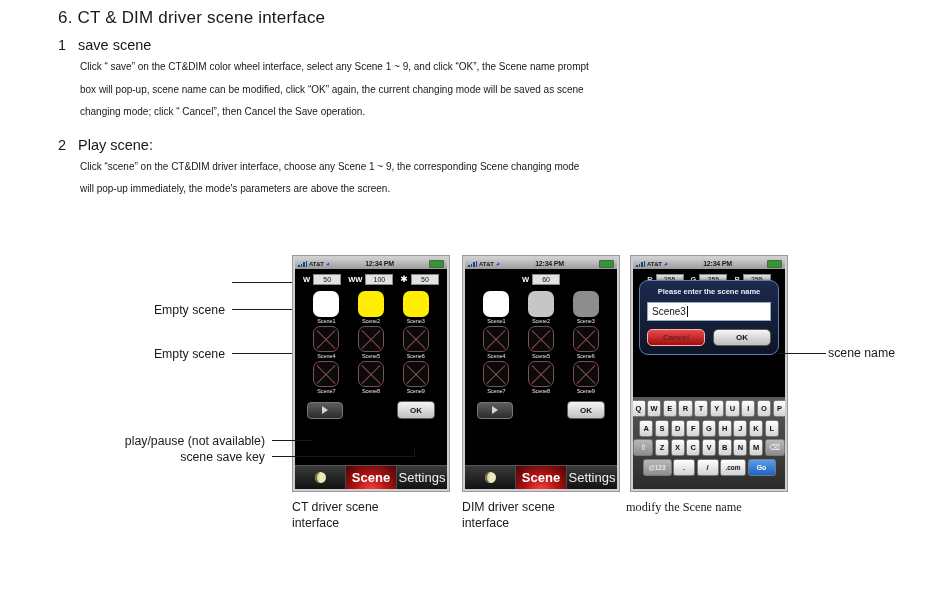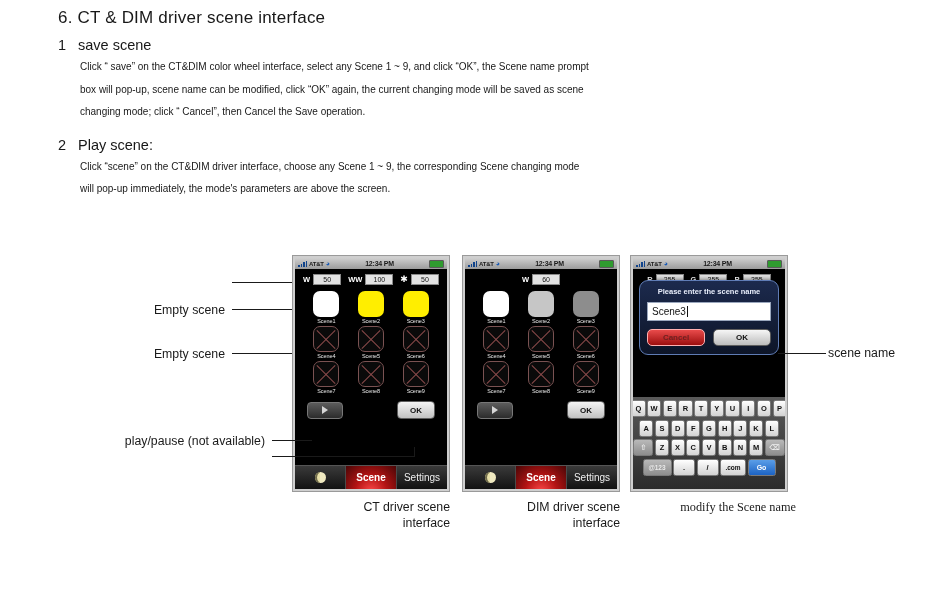--- a/index.html
+++ b/index.html
@@ -74,21 +74,21 @@
      border-top:4px solid transparent;border-bottom:4px solid transparent;}
   .okbtn{width:36px;height:16px;border-radius:4px;
      background:linear-gradient(#f4f4f4,#c2c2c2);border:1px solid #5e5e5e;
      display:flex;align-items:center;justify-content:center;
      font-size:8px;font-weight:bold;color:#111;}
 
   
   .tabbar{position:absolute;left:0;bottom:0;width:100%;height:23px;display:flex;
      border-top:1px solid #555;}
   .tab{flex:1;display:flex;align-items:center;justify-content:center;
-     font-size:10px;color:#efefef;background:linear-gradient(#3a3a3a,#121212);
+     font-size:13px;color:#efefef;background:linear-gradient(#3a3a3a,#121212);
      border-right:1px solid #4a4a4a;}
   .tab:last-child{border-right:none;}
   .tab.active{background:radial-gradient(ellipse at 50% 115%,#ff4a4a 0%,#b41414 45%,#4a0606 100%);
      color:#fff;font-weight:bold;}
   .moon{width:11px;height:11px;border-radius:50%;
      background:linear-gradient(90deg,#e8e0a8 0 50%,#efe9c0 50% 100%);
      box-shadow:inset 3px 0 0 -1px #6e6a4a;}
 
   
   .dlg{position:absolute;left:6px;top:22px;width:140px;
@@ -117,21 +117,21 @@
   .key.space{min-width:20px;}
   .key.dotcom{min-width:24px;font-size:6.5px;}
   .key.go{min-width:26px;background:linear-gradient(#5a9ee8,#1c63c4);color:#fff;font-size:7px;}
 
   
   .callout{position:absolute;font-size:12.3px;color:#1a1a1a;white-space:nowrap;text-align:right;}
   .lead{position:absolute;height:1px;background:#1a1a1a;}
   .leadv{position:absolute;width:1px;background:#1a1a1a;}
 
   
-  .caption{position:absolute;font-size:12.3px;color:#1a1a1a;text-align:right;line-height:16px;}
+  .caption{position:absolute;font-size:12.3px;color:#1a1a1a;text-align:left;line-height:16px;}
 </style>
 </head>
 <body>
 
 <div class="page">
 
   <div class="doc">
     <div class="h-title">6. CT &amp; DIM driver scene interface</div>
 
     <div class="numline">
@@ -412,20 +412,21 @@
 
   <div class="callout" style="left:50px;top:303px;width:175px;">Empty scene</div>
   <div class="lead" style="left:232px;top:309px;width:60px;"></div>
 
   <div class="callout" style="left:50px;top:347px;width:175px;">Empty scene</div>
   <div class="lead" style="left:232px;top:353px;width:60px;"></div>
 
   <div class="callout" style="left:10px;top:434px;width:255px;">play/pause (not available)</div>
   <div class="lead" style="left:272px;top:440px;width:40px;"></div>
 
+  <div class="callout" style="left:10px;top:450px;width:255px;">scene save key</div>
   <div class="lead" style="left:272px;top:456px;width:142px;"></div>
   <div class="leadv" style="left:414px;top:447px;height:10px;"></div>
 
   <div class="callout" style="left:828px;top:346px;text-align:right;">scene name</div>
   <div class="lead" style="left:778px;top:353px;width:48px;"></div>
 
   <div class="caption" style="left:292px;top:499px;width:158px;">
     <div>CT driver scene</div>
     <div>interface</div>
   </div>

